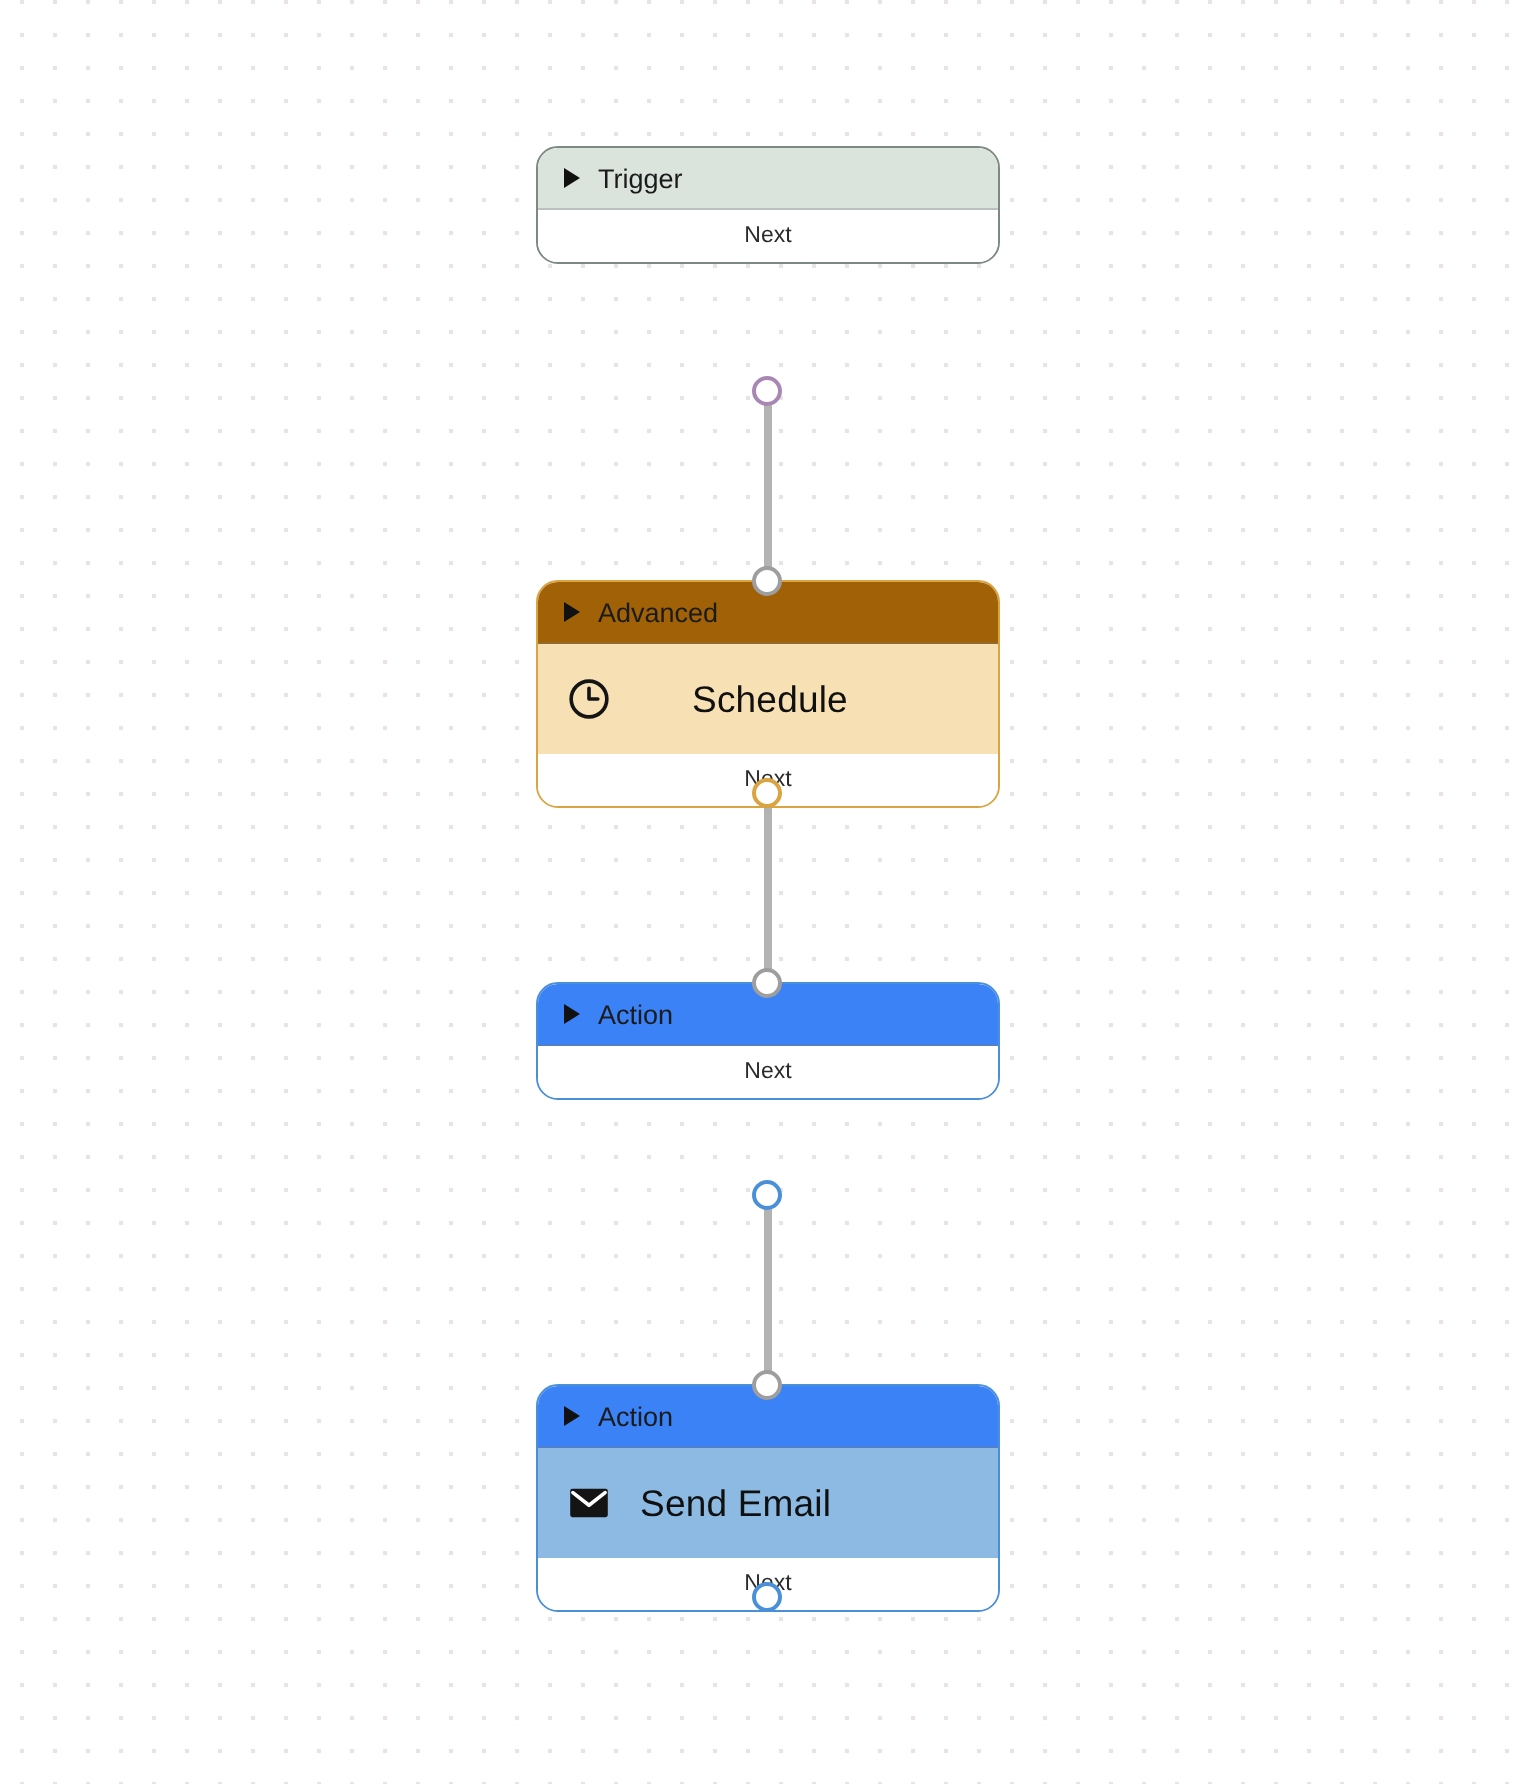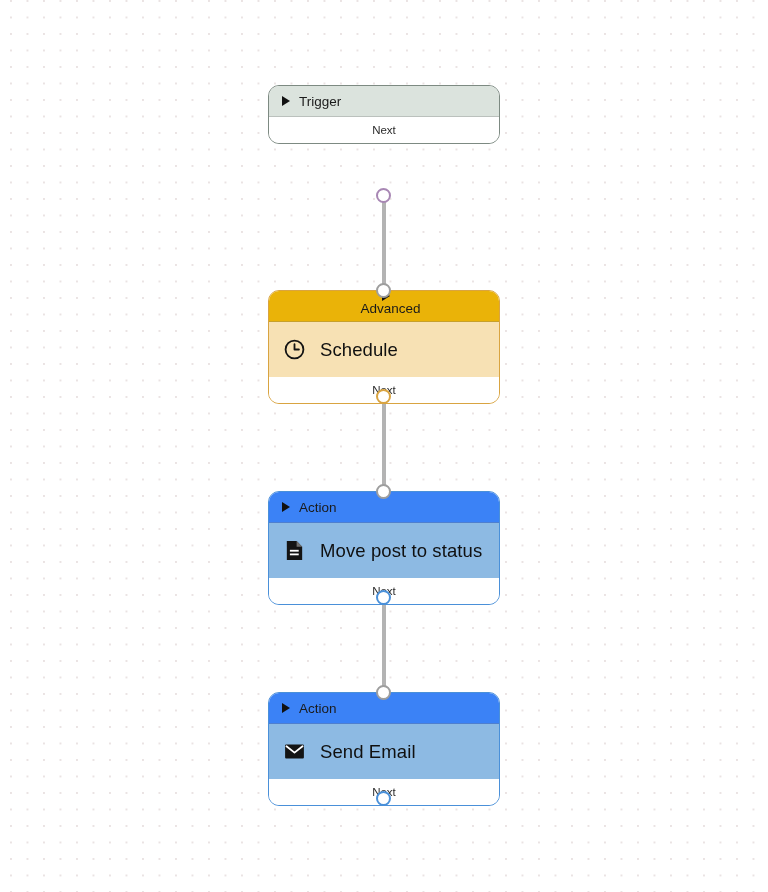--- a/index.html
+++ b/index.html
@@ -75,42 +75,42 @@
     display: flex;
     align-items: center;
     height: 31px;
     padding: 0 0 0 13px;
     font-size: 13.5px;
     color: #1b1b1b;
     box-sizing: border-box;
     border-bottom: 1.3px solid rgba(120,120,120,0.32);
   }
   .sage  .node-header { background: #dbe3dd; }
-  .amber .node-header { background: #eab308; flex-direction: column; }
+  .amber .node-header { background: #a16207; }
   .blue  .node-header { background: #3b82f6; }
 
   .caret {
     width: 0;
     height: 0;
     border-top: 5.5px solid transparent;
     border-bottom: 5.5px solid transparent;
     border-left: 8.5px solid #111111;
     margin-right: 9px;
     flex: 0 0 auto;
   }
 
   .node-body {
     display: flex;
     align-items: center;
     height: 55px;
     padding: 0 0 0 13px;
     box-sizing: border-box;
   }
   .sage  .node-body { background: #dce4de; }
-  .amber .node-body { background: #f7e1b4; }
+  .amber .node-body { background: #f7e1b4; gap: 26px; }
   .blue  .node-body { background: #8dbae3; }
 
   .node-icon {
     width: 25px;
     height: 25px;
     flex: 0 0 auto;
     margin-right: 13px;
     display: flex;
     align-items: center;
     justify-content: center;
@@ -135,21 +135,21 @@
 </style>
 </head>
 <body>
 
 <div id="canvas">
 
   <div class="connector" style="top:194px; height:96px;"></div>
   <div class="connector" style="top:395px; height:96px;"></div>
   <div class="connector" style="top:596px; height:96px;"></div>
 
-  <div class="node sage" style="top:85px;">
+  <div class="node sage" style="top:73px;">
     <div class="node-header">
       <span class="caret"></span>
       <span>Trigger</span>
     </div>
     <div class="node-footer">
       <span>Next</span>
     </div>
   </div>
 
   <div class="node amber" style="top:290px;">
@@ -169,31 +169,20 @@
     <div class="node-footer">
       <span>Next</span>
     </div>
   </div>
 
   <div class="node blue" style="top:491px;">
     <div class="node-header">
       <span class="caret"></span>
       <span>Action</span>
     </div>
-    <div class="node-body">
-      <span class="node-icon">
-        <svg width="23" height="23" viewBox="0 0 24 24" aria-hidden="true">
-          <path d="M4 2.2h10.2L20 8v13.8H4z" fill="#141414"></path>
-          <path d="M14.2 2.2L20 8h-5.8z" fill="#6f6f6f"></path>
-          <rect x="7.2" y="11.3" width="9.2" height="1.9" fill="#ffffff"></rect>
-          <rect x="7.2" y="15.1" width="9.2" height="1.9" fill="#ffffff"></rect>
-        </svg>
-      </span>
-      <span class="node-title">Move post to status</span>
-    </div>
     <div class="node-footer">
       <span>Next</span>
     </div>
   </div>
 
   <div class="node blue" style="top:692px;">
     <div class="node-header">
       <span class="caret"></span>
       <span>Action</span>
     </div>

